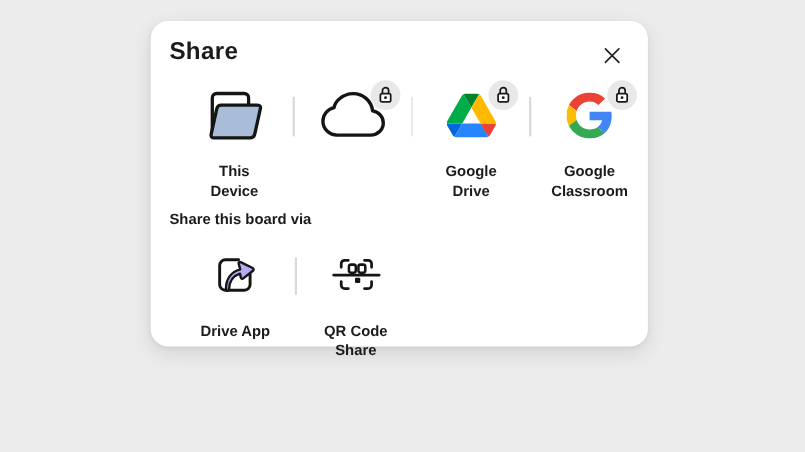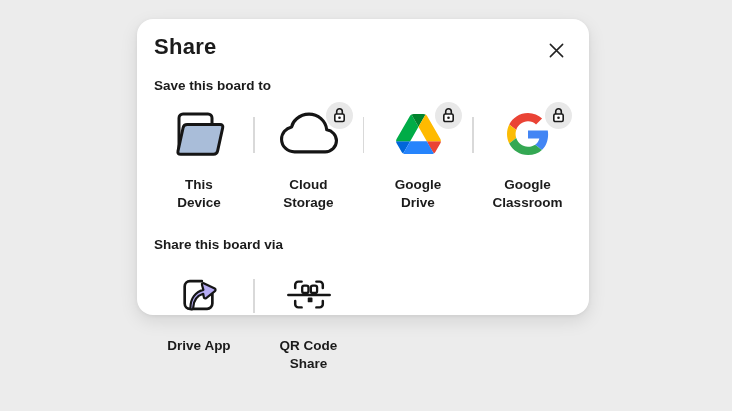--- a/index.html
+++ b/index.html
@@ -41,21 +41,21 @@
   }
   .section-label {
     margin: 12px 17px 0 17px;
     font-size: 13.5px;
     font-weight: 700;
     line-height: 17px;
   }
   .options-row {
     display: flex;
     align-items: flex-start;
-    padding-left: 8px;
+    padding-left: 23px;
     margin-top: 10px;
   }
   .option {
     width: 108px;
     display: flex;
     flex-direction: column;
     align-items: center;
     cursor: pointer;
     background: none;
     border: none;
@@ -109,21 +109,20 @@
     <div class="dialog-title">Share</div>
     <button class="close-btn">
       <span>
         <svg width="17" height="17" viewBox="0 0 18 18">
           <path d="M2.5 2.5 L15.5 15.5 M15.5 2.5 L2.5 15.5" stroke="#222" stroke-width="1.6" stroke-linecap="round"></path>
         </svg>
       </span>
     </button>
   </div>
 
-  <div class="section-label">Save this board to</div>
 
   <div class="options-row">
 
     <button class="option">
       <span class="icon-wrap">
         <span>
           <svg width="56" height="50" viewBox="0 0 56 50">
             <rect x="8" y="5" width="33" height="38" rx="4" fill="#ffffff" stroke="#151515" stroke-width="3"></rect>
             <path d="M16.2 15.5 H49 q3.4 0 2.7 3.3 L46.6 42 q-0.7 3.3 -4.1 3.3 H9.7 q-3.4 0 -2.7 -3.3 L12.1 18.8 q0.7 -3.3 4.1 -3.3 Z" fill="#a9bdd9" stroke="#151515" stroke-width="3" stroke-linejoin="round"></path>
           </svg>
@@ -145,22 +144,20 @@
         <span class="lock-badge">
           <span>
             <svg width="15" height="17" viewBox="0 0 16 18">
               <path d="M5 8.5V5.8a3 3 0 0 1 6 0v2.7" fill="none" stroke="#1a1a1a" stroke-width="1.7"></path>
               <rect x="3" y="8.5" width="10" height="8" rx="1.6" fill="#ffffff" stroke="#1a1a1a" stroke-width="1.7"></rect>
               <circle cx="8" cy="12.5" r="1.4" fill="#1a1a1a"></circle>
             </svg>
           </span>
         </span>
       </span>
-      <span class="option-label">Cloud
-Storage</span>
     </button>
 
     <span class="v-divider"></span>
 
     <button class="option">
       <span class="icon-wrap">
         <span>
           <svg width="45" height="40" viewBox="0 0 87.3 78">
             <path d="m6.6 66.85 3.85 6.65c.8 1.4 1.95 2.5 3.3 3.3l13.75-23.8h-27.5c0 1.55.4 3.1 1.2 4.5z" fill="#0066da"></path>
             <path d="m43.65 25-13.75-23.8c-1.35.8-2.5 1.9-3.3 3.3l-25.4 44a9.06 9.06 0 0 0-1.2 4.5h27.5z" fill="#00ac47"></path>
@@ -205,21 +202,21 @@
             </svg>
           </span>
         </span>
       </span>
       <span class="option-label">Google
 Classroom</span>
     </button>
 
   </div>
 
-  <div class="section-label" style="margin-top:24px;">Share this board via</div>
+  <div class="section-label" style="margin-top:8px;">Share this board via</div>
 
   <div class="options-row row2">
 
     <button class="option">
       <span class="icon-wrap">
         <span>
           <svg width="42" height="42" viewBox="0 0 44 44">
             <path d="M25 7.5H12.5A5.5 5.5 0 0 0 7 13v18a5.5 5.5 0 0 0 5.5 5.5h18A5.5 5.5 0 0 0 36 31V21" fill="none" stroke="#151515" stroke-width="2.8" stroke-linecap="round"></path>
             <path d="M13 35.5c0-9.8 5.2-16.6 13.6-18.9l-1.5-5.4c-.3-1.1.8-2 1.8-1.5l11.6 5.6c1 .5 1.1 1.9.2 2.6l-9.2 7.3c-.9.7-2.2.2-2.4-.9l-.7-3.6c-6.6 2-10.2 7.1-10.5 14.8 0 .9-.8 1.6-1.6 1.5-.7 0-1.3-.7-1.3-1.5Z" fill="#b5abf3" stroke="#151515" stroke-width="2.3" stroke-linejoin="round"></path>
           </svg>

